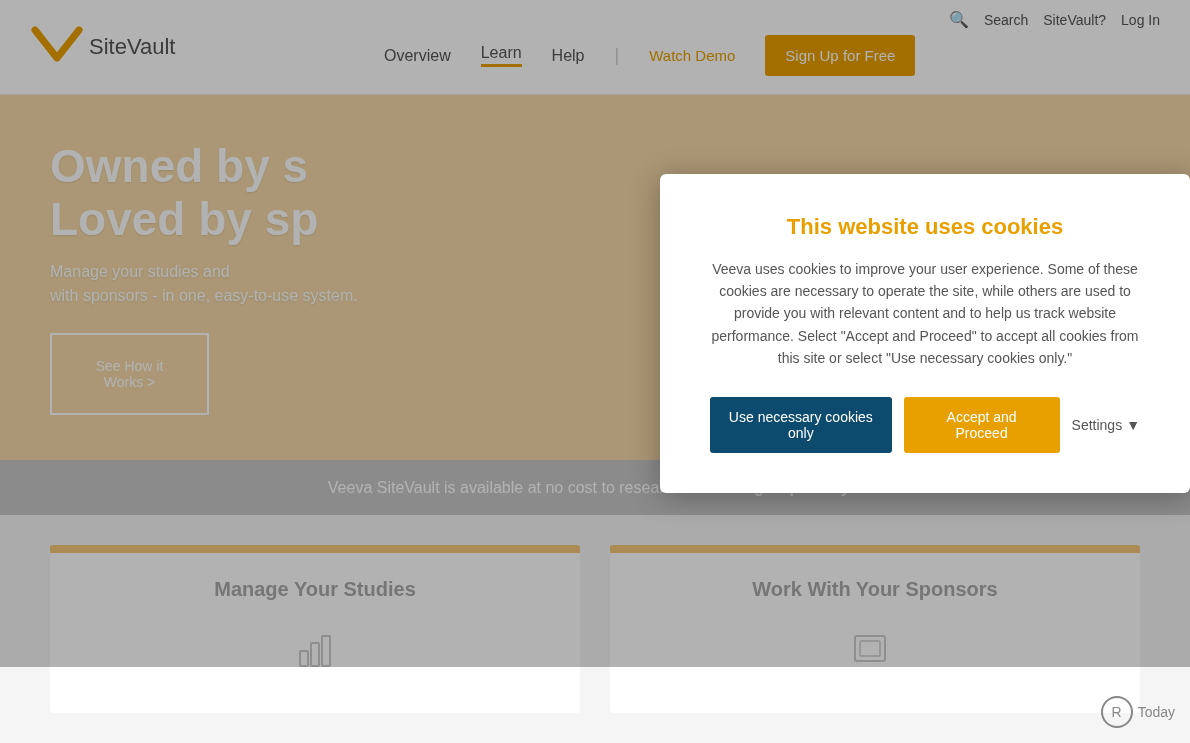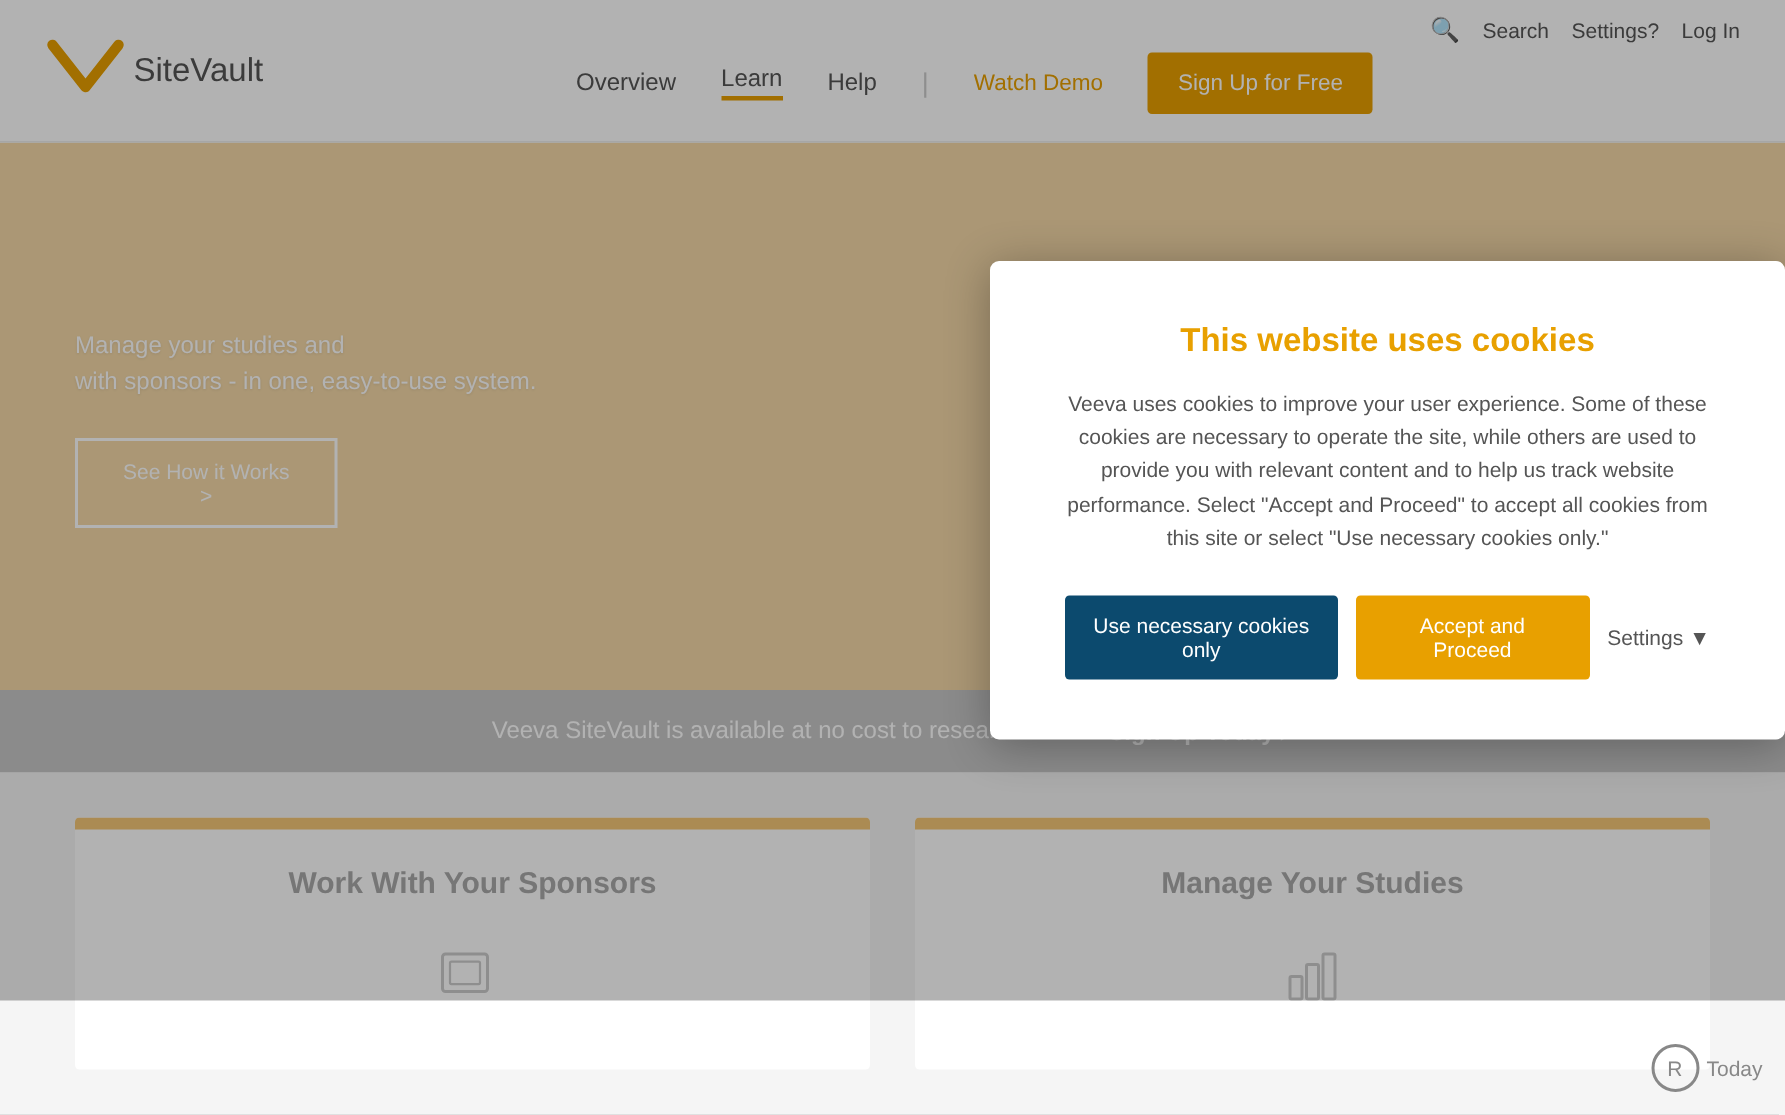--- a/index.html
+++ b/index.html
@@ -115,24 +115,24 @@
       max-width: 450px;
       margin-top: 15px;
       line-height: 1.5;
       text-shadow: 0 1px 2px rgba(0,0,0,0.1);
     }
     .btn-see-how {
       margin-top: 25px;
       background: transparent;
       border: 2px solid #fff;
       color: #fff;
-      padding: 12px 25px;
-      font-size: 14px;
-      cursor: pointer;
-      width: 175px;
+      padding: 23px 25px;
+      font-size: 14px;
+      cursor: pointer;
+      width: 159px;
       text-align: center;
     }
     .hero-illustration {
       position: absolute;
       right: 30px;
       top: 30px;
       width: 280px;
       height: 310px;
       opacity: 0.5;
     }
@@ -305,36 +305,39 @@
         <svg width="55" height="38" viewBox="0 0 55 38" fill="none" xmlns="http://www.w3.org/2000/svg">
           <path d="M5 5 L27 33 L49 5" stroke="#E8A000" stroke-width="7" fill="none" stroke-linecap="round" stroke-linejoin="round"></path>
         </svg>
       </span>
       <span class="logo-sitevault">SiteVault</span>
     </div>
 
     <div class="nav-top">
       <span class="search-icon-top">🔍</span>
       <span class="nav-top-item">Search</span>
-      <span class="nav-top-item">Settings?</span>
+      <span class="nav-top-item">SiteVault?</span>
       <span class="nav-top-item">Log In</span>
     </div>
 
     <div class="nav-main">
       <span class="nav-main-item">Overview</span>
       <span class="nav-main-item active">Learn</span>
       <span class="nav-main-item">Help</span>
       <span class="divider-nav">|</span>
       <button class="btn-watch-demo">Watch Demo</button>
       <button class="btn-signup">Sign Up for Free</button>
     </div>
   </header>
 
   <section class="hero">
     <div>
+      <div class="hero-title">
+        Owned by s<br>Loved by sp
+      </div>
       <div class="hero-subtitle">
         Manage your studies and<br>with sponsors - in one, easy-to-use system.
       </div>
       <button class="btn-see-how">See How it Works &gt;</button>
     </div>
 
     <svg class="hero-illustration" viewBox="0 0 280 310" fill="none" xmlns="http://www.w3.org/2000/svg">
       <circle cx="140" cy="155" r="90" stroke="white" stroke-width="2" fill="none"></circle>
 
       <rect x="110" y="280" width="40" height="60" rx="5" stroke="white" stroke-width="2" fill="none"></rect>
@@ -354,45 +357,45 @@
       <rect x="100" y="130" width="80" height="45" rx="4" stroke="white" stroke-width="1" fill="none"></rect>
     </svg>
   </section>
 
   <div class="banner">
     <span class="banner-text">Veeva SiteVault is available at no cost to research sites</span>
     <span class="banner-link">Sign Up Today ▸</span>
   </div>
 
   <div class="cards-section">
-    <div class="card">
-      <div class="card-top-bar"></div>
-      <div class="card-body">
-        <div class="card-title">Work With Your Sponsors</div>
-        <div class="card-icon-area">
-          <svg width="50" height="50" viewBox="0 0 50 50" fill="none">
-            <rect x="5" y="15" width="30" height="25" rx="2" stroke="#ccc" stroke-width="2" fill="none"></rect>
-            <rect x="10" y="20" width="20" height="15" rx="1" stroke="#ccc" stroke-width="1.5" fill="none"></rect>
-          </svg>
-        </div>
-      </div>
-    </div>
     <div class="card">
       <div class="card-top-bar"></div>
       <div class="card-body">
         <div class="card-title">Manage Your Studies</div>
         <div class="card-icon-area">
           <svg width="50" height="50" viewBox="0 0 50 50" fill="none">
             <rect x="10" y="30" width="8" height="15" rx="1" stroke="#ccc" stroke-width="2" fill="none"></rect>
             <rect x="21" y="22" width="8" height="23" rx="1" stroke="#ccc" stroke-width="2" fill="none"></rect>
             <rect x="32" y="15" width="8" height="30" rx="1" stroke="#ccc" stroke-width="2" fill="none"></rect>
           </svg>
         </div>
       </div>
     </div>
+    <div class="card">
+      <div class="card-top-bar"></div>
+      <div class="card-body">
+        <div class="card-title">Work With Your Sponsors</div>
+        <div class="card-icon-area">
+          <svg width="50" height="50" viewBox="0 0 50 50" fill="none">
+            <rect x="5" y="15" width="30" height="25" rx="2" stroke="#ccc" stroke-width="2" fill="none"></rect>
+            <rect x="10" y="20" width="20" height="15" rx="1" stroke="#ccc" stroke-width="1.5" fill="none"></rect>
+          </svg>
+        </div>
+      </div>
+    </div>
   </div>
 
   <div class="revain-badge">
     <div class="revain-icon">R</div>
     <span class="revain-text">Today</span>
   </div>
 
   <div class="overlay">
     <div class="cookie-modal">
       <div class="cookie-title">This website uses cookies</div>

